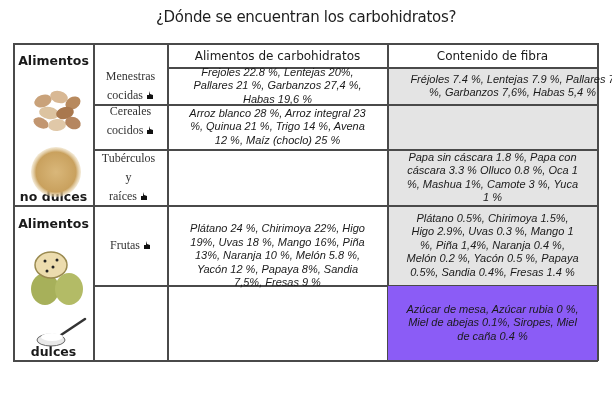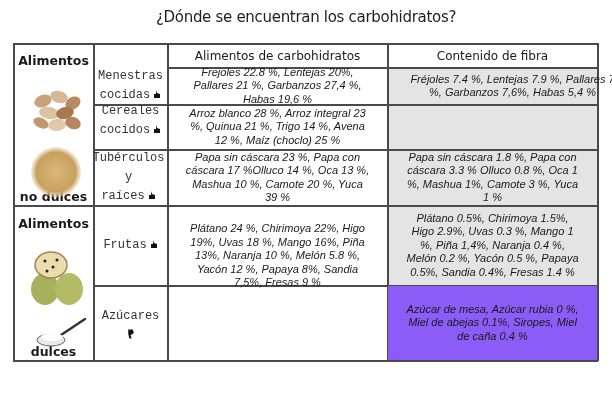--- a/index.html
+++ b/index.html
@@ -2,21 +2,21 @@
 <html><head>
 <meta charset="utf-8">
 <style>
   html, body { margin: 0; padding: 0; background: #ffffff; }
   body { width: 612px; height: 400px; position: relative; overflow: hidden; font-family: "Liberation Sans", sans-serif; color: #1a1a1a; }
   .title { position: absolute; left: 0; top: 8px; width: 612px; text-align: center; font-family: "DejaVu Sans", sans-serif; font-size: 15px; letter-spacing: -0.3px; color: #1e1e1e; }
   .tbl { position: absolute; left: 13px; top: 43px; width: 585px; height: 318px; }
   .cell { position: absolute; box-sizing: border-box; display: flex; align-items: center; justify-content: center; text-align: center; }
   .line { position: absolute; background: #4a4a4a; }
   .grp { font-family: "DejaVu Sans", sans-serif; font-weight: bold; font-size: 12.5px; line-height: 16px; flex-direction: column; justify-content: space-between; padding-top: 10px; }
-  .cat { font-family: Liberation Mono, monospace; font-size: 12px; line-height: 19px; color: #333; flex-direction: column; }
+  .cat { font-family: Liberation Serif, serif; font-size: 12px; line-height: 19px; color: #333; flex-direction: column; }
   .hdr { font-family: "DejaVu Sans", sans-serif; font-size: 12px; font-weight: normal; color: #1a1a1a; }
   .txt { font-size: 11px; line-height: 13.5px; padding: 0 17px; color: #1a1a1a; font-style: italic; }
   .fiber { background: #e4e4e4; }
   .icon-hand { display: inline-block; width: 8px; height: 9px; margin-left: 3px; vertical-align: -1px; }
   .img { position: absolute; }
 </style>
 </head>
 <body>
 
 <div class="title">¿Dónde se encuentran los carbohidratos?</div>
@@ -108,29 +108,22 @@
     <span>y</span>
     <span><span>raíces</span><svg class="icon-hand" viewBox="0 0 8 9">
           <path d="M3 0 L4 3 L7 4 L7 8 L1 8 L1 4 L3 4 Z" fill="#111"></path>
         </svg></span>
   </div>
   <div class="cell cat" style="left:81px;top:163px;width:73px;height:79px;">
     <span><span>Frutas</span><svg class="icon-hand" viewBox="0 0 8 9">
           <path d="M3 0 L4 3 L7 4 L7 8 L1 8 L1 4 L3 4 Z" fill="#111"></path>
         </svg></span>
   </div>
-  <div class="cell cat" style="left:81px;top:243px;width:73px;height:74px;">
-    <span>Azúcares</span>
-    <svg class="icon-hand" style="margin:2px 0 0 0;width:9px;height:11px;" viewBox="0 0 8 9">
-        <path d="M2 1 L6 1 L7 4 L4 6 L5 9 L3 9 L2 5 Z" fill="#111"></path>
-      </svg>
-  </div>
 
   <div class="cell txt" style="left:155px;top:25px;width:219px;height:36px;">Frejoles 22.8 %, Lentejas 20%,  Pallares 21 %, Garbanzos 27,4 %, Habas 19,6 %</div>
   <div class="cell txt" style="left:155px;top:62px;width:219px;height:44px;border-radius:11px;">Arroz blanco 28 %, Arroz integral 23 %, Quinua 21 %, Trigo 14 %, Avena 12 %, Maíz (choclo) 25 %</div>
-  <div class="cell txt" style="left:155px;top:107px;width:219px;height:55px;">Papa sin cáscara 23 %, Papa con cáscara 17 %Olluco 14 %, Oca 13 %, Mashua 10 %, Camote 20 %, Yuca 39 %</div>
   <div class="cell txt" style="left:155px;top:163px;width:219px;height:100px;">Plátano 24 %, Chirimoya 22%, Higo 19%, Uvas 18 %,  Mango 16%, Piña 13%, Naranja 10 %, Melón 5.8 %, Yacón 12 %, Papaya 8%, Sandia 7,5%, Fresas 9 %</div>
 
   <div class="cell txt" style="left:375px;top:25px;width:249px;height:36px;">Fréjoles 7.4 %, Lentejas 7.9 %, Pallares 7 %, Garbanzos 7,6%, Habas 5,4 %</div>
   <div class="cell txt" style="left:375px;top:107px;width:209px;height:55px;">Papa sin cáscara 1.8 %, Papa con cáscara 3.3 % Olluco 0.8 %, Oca 1 %, Mashua 1%, Camote 3 %, Yuca 1 %</div>
   <div class="cell txt" style="left:375px;top:163px;width:209px;height:79px;">Plátano 0.5%, Chirimoya 1.5%, Higo 2.9%, Uvas 0.3 %, Mango 1 %, Piña 1,4%, Naranja 0.4 %, Melón 0.2 %, Yacón 0.5 %, Papaya 0.5%, Sandia 0.4%, Fresas 1.4 %</div>
   <div class="cell txt" style="left:375px;top:243px;width:209px;height:74px;background:#8b5cf6;">Azúcar de mesa, Azúcar rubia 0 %, Miel de abejas 0.1%, Siropes, Miel de caña 0.4 %</div>
 </div>
 
 </body></html>

